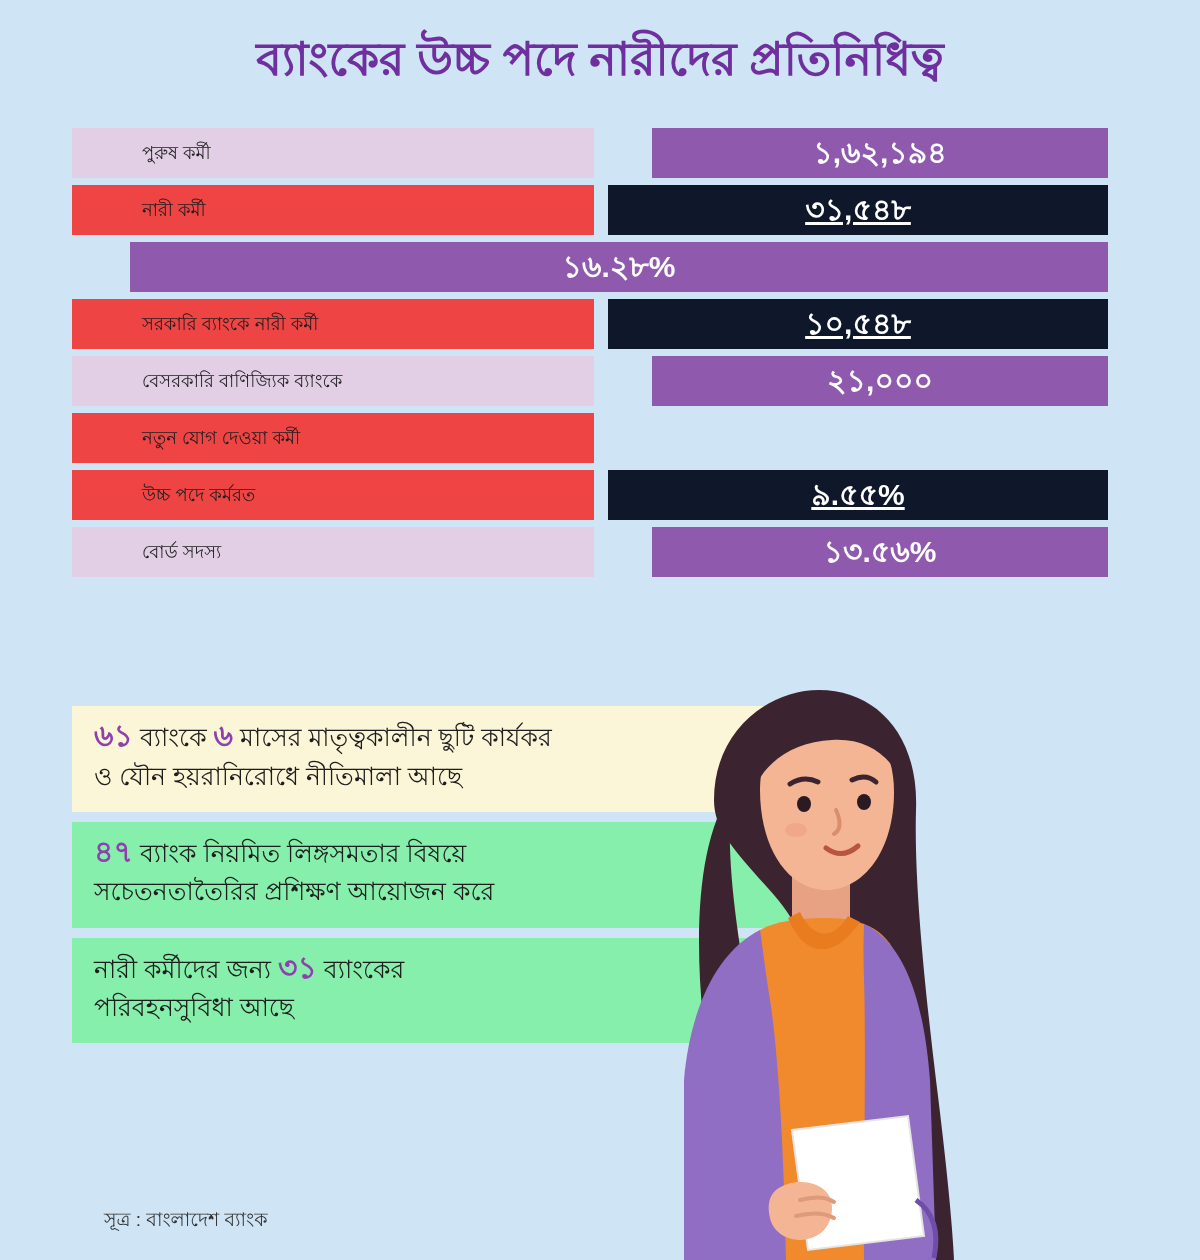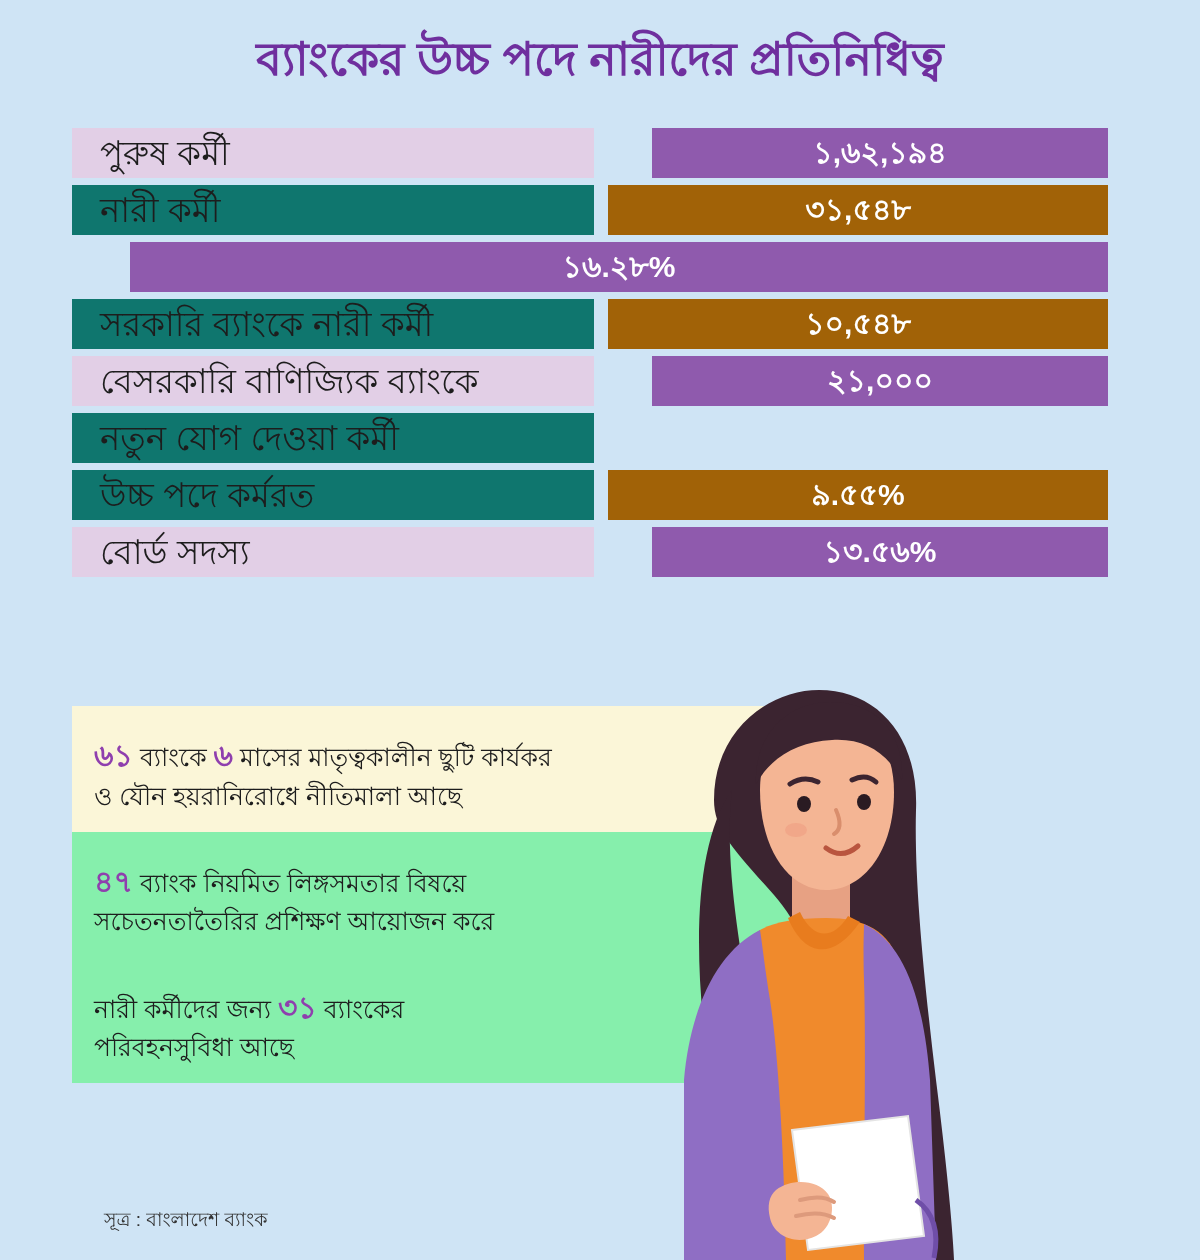--- a/index.html
+++ b/index.html
@@ -46,22 +46,22 @@
     display: flex;
     align-items: stretch;
     height: 50px;
     margin-bottom: 7px;
   }
 
   .row .label {
     width: 522px;
     display: flex;
     align-items: center;
-    padding-left: 28px;
-    font-size: 34px;
+    padding-left: 70px;
+    font-size: 18px;
     color: #1d1d1d;
     font-weight: normal;
     line-height: 1;
   }
 
   .row .spacer {
     width: 14px;
   }
 
   .row .value {
@@ -73,33 +73,34 @@
     font-weight: bold;
     color: #ffffff;
     line-height: 1;
   }
 
   
   .row.tone-a .label { background: #e2cfe6; }
   .row.tone-a .value { background: #8f5aad; margin-left: 44px; }
 
   
-  .row.tone-b .label { background: #0f766e; }
-  .row.tone-b .value { background: #a16207; }
+  .row.tone-b .label { background: #ef4444; }
+  .row.tone-b .value { background: #0f172a; text-decoration: underline; }
 
   
   .notes {
     position: absolute;
     top: 706px;
     left: 72px;
     width: 790px;
   }
 
   .note {
-    padding: 28px 22px 18px 22px;
+    padding: 8px 22px 18px 22px;
+    margin-bottom: 10px;
     font-size: 25px;
     line-height: 1.45;
     color: #1d1d1d;
   }
 
   .note.cream { background: #fbf6d8; }
   .note.white { background: #86efac; }
 
   .note .num {
     color: #8f3fae;

